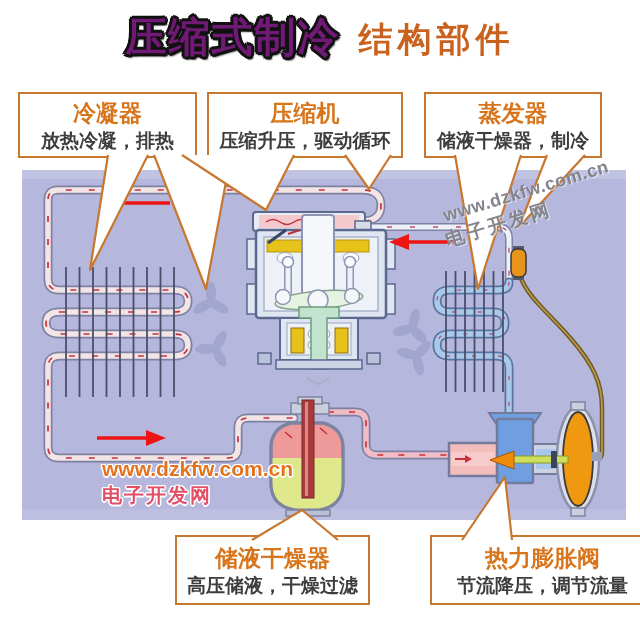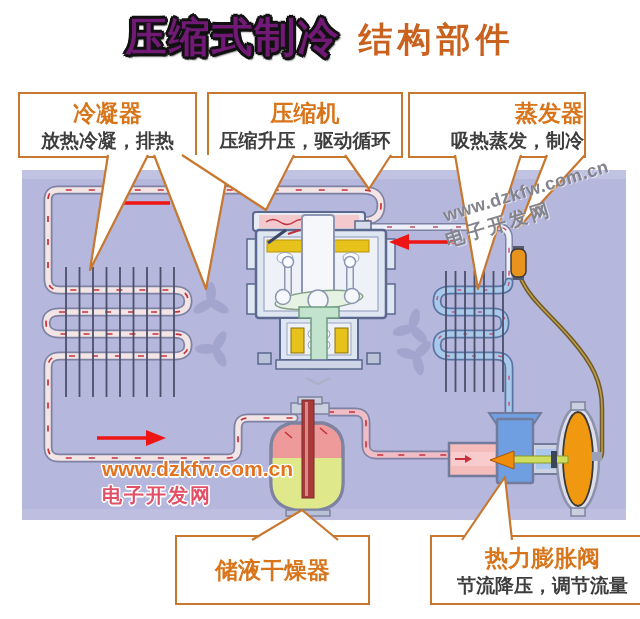--- a/index.html
+++ b/index.html
@@ -10,21 +10,21 @@
   .title-main{font-size:41px;font-weight:800;letter-spacing:2px;color:#701a75;
     text-shadow:-2px -2px 0 #111,2px -2px 0 #111,-2px 2px 0 #111,2px 2px 0 #111,
                 -3px 0 0 #111,3px 0 0 #111,0 -3px 0 #111,0 3px 0 #111,2px 3px 2px #000;}
   .title-sub{font-size:34px;font-weight:800;letter-spacing:5px;color:#c9611f;margin-left:18px;}
   .callout{position:absolute;box-sizing:border-box;background:#fff;border:2px solid #c8772f;
            text-align:center;display:flex;flex-direction:column;justify-content:center;z-index:1;}
   .callout h3{margin:0;font-size:23px;line-height:30px;color:#d8741a;font-weight:bold;}
   .callout p{margin:0;font-size:19px;line-height:25px;color:#3d3d3d;font-weight:bold;}
   #b1{left:18px;top:92px;width:179px;height:66px;}
   #b2{left:207px;top:92px;width:196px;height:66px;}
-  #b3{left:408px;top:92px;width:178px;height:66px;align-items:flex-end;}
+  #b3{left:424px;top:92px;width:178px;height:66px;}
   #b4{left:175px;top:535px;width:195px;height:70px;}
   #b5{left:430px;top:535px;width:225px;height:70px;}
   svg.diagram{position:absolute;left:0;top:0;z-index:2;}
   .wm{position:absolute;z-index:3;font-weight:bold;white-space:nowrap;}
   .wm-t1{left:444px;top:206px;font-size:18px;color:#84848d;transform:rotate(-17deg);
          transform-origin:0 50%;text-shadow:1px 1px 0 rgba(255,255,255,.6);letter-spacing:.5px;}
   .wm-t2{left:446px;top:228px;font-size:19px;color:#84848d;transform:rotate(-17deg);
          transform-origin:0 50%;text-shadow:1px 1px 0 rgba(255,255,255,.6);letter-spacing:3px;}
   .wm-b1{left:102px;top:457px;font-size:21px;color:#e4731f;
          text-shadow:-1.5px 0 0 #fff,1.5px 0 0 #fff,0 -1.5px 0 #fff,0 1.5px 0 #fff,
@@ -46,24 +46,25 @@
   <div class="callout" id="b2">
     <h3>压缩机</h3>
     <p>压缩升压，驱动循环</p>
   </div>
   <div class="callout" id="b1">
     <h3>冷凝器</h3>
     <p>放热冷凝，排热</p>
   </div>
   <div class="callout" id="b3">
     <h3>蒸发器</h3>
-    <p>吸热蒸发，制冷</p>
+    <p>储液干燥器，制冷</p>
   </div>
   <div class="callout" id="b4">
     <h3>储液干燥器</h3>
+    <p>高压储液，干燥过滤</p>
   </div>
   <div class="callout" id="b5">
     <h3>热力膨胀阀</h3>
     <p>节流降压，调节流量</p>
   </div>
 
   <svg class="diagram" width="640" height="619" viewBox="0 0 640 619">
     <defs>
       <g id="fan">
         <ellipse cx="0" cy="-9" rx="5" ry="11"></ellipse>

